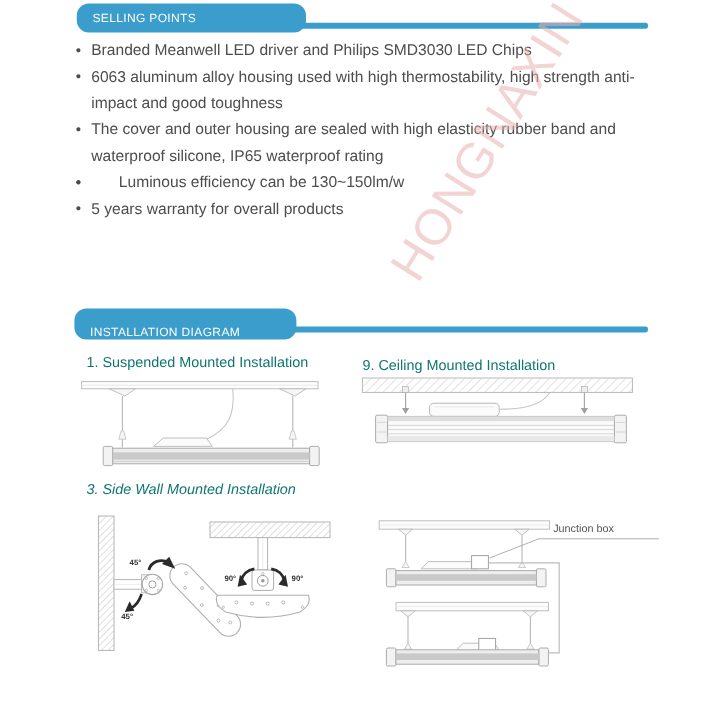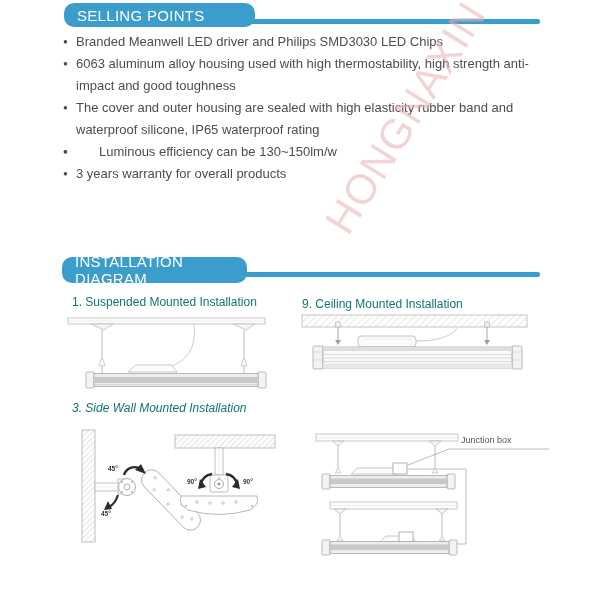--- a/index.html
+++ b/index.html
@@ -8,21 +8,21 @@
     font-family:"Liberation Sans", sans-serif; overflow:hidden;
   }
   
   .hdr-line {
     position:absolute; height:5px; background:#3b9dcb; border-radius:2px;
   }
   .hdr-tab {
     position:absolute; background:#3b9dcb; color:#ffffff;
     border-radius:10px; display:flex; align-items:center;
     padding-left:13px; box-sizing:border-box;
-    font-size:15px; letter-spacing:0.3px; font-weight:400;
+    font-size:10px; letter-spacing:0.3px; font-weight:400;
   }
   
   .bullets {
     position:absolute; left:63px; top:31px; width:484px;
     margin:0; padding:0; list-style:none;
     color:#4d4d4d; font-size:13px; line-height:22px;
   }
   .bullets li { position:relative; padding-left:13px; margin:0; }
   .bullets li .dot {
     position:absolute; left:0; top:0; font-size:8px; line-height:22px; color:#4d4d4d;
@@ -68,26 +68,26 @@
     </li>
     <li>
       <span class="dot">●</span>
     </li>
     <li class="indent">
       <span class="dot">●</span>
       <span>Luminous efficiency can be 130~150lm/w</span>
     </li>
     <li>
       <span class="dot">●</span>
-      <span>3 years warranty for overall products</span>
+      <span>5 years warranty for overall products</span>
     </li>
   </ul>
 
   <div class="hdr-line" style="left:242px; top:272px; width:298px;"></div>
-  <div class="hdr-tab" style="left:62px; top:257px; width:185px; height:26px;">
+  <div class="hdr-tab" style="left:62px; top:257px; width:185px; height:26px;align-items:flex-end;">
     <span>INSTALLATION DIAGRAM</span>
   </div>
 
   <div class="caption" style="left:72px; top:295px;">1. Suspended Mounted Installation</div>
   <div class="caption" style="left:302px; top:297px;">9. Ceiling Mounted Installation</div>
   <div class="caption" style="left:72px; top:401px;font-style:italic;">3. Side Wall Mounted Installation</div>
 
   <div class="diagram" style="left:66px; top:314px;">
     <svg width="230" height="80" viewBox="0 0 230 80">
       <g>

